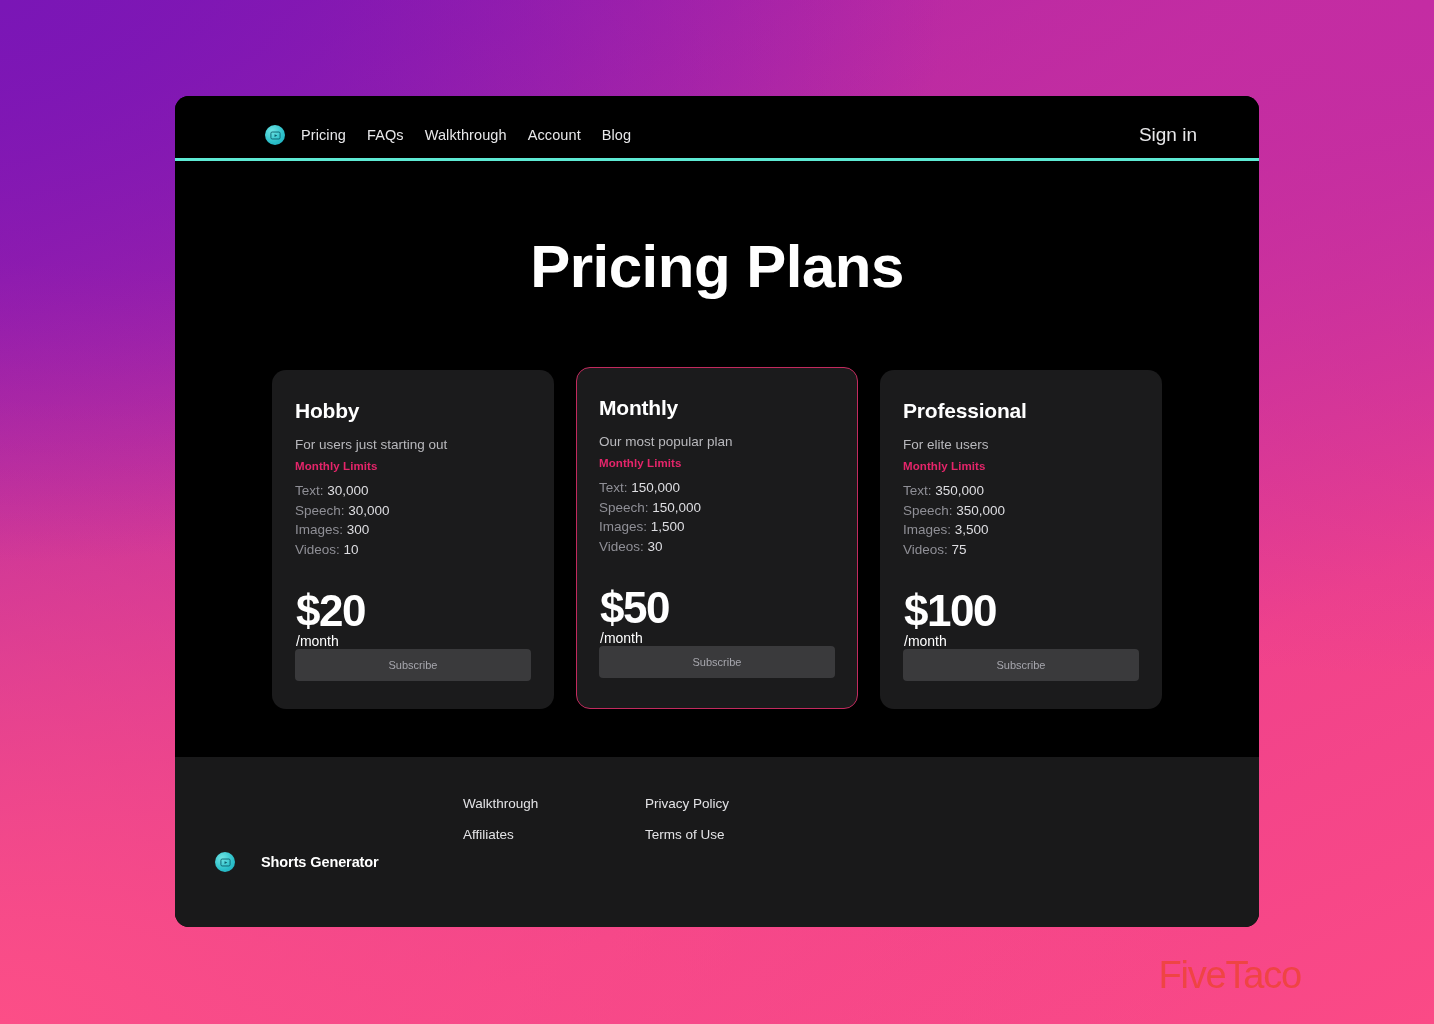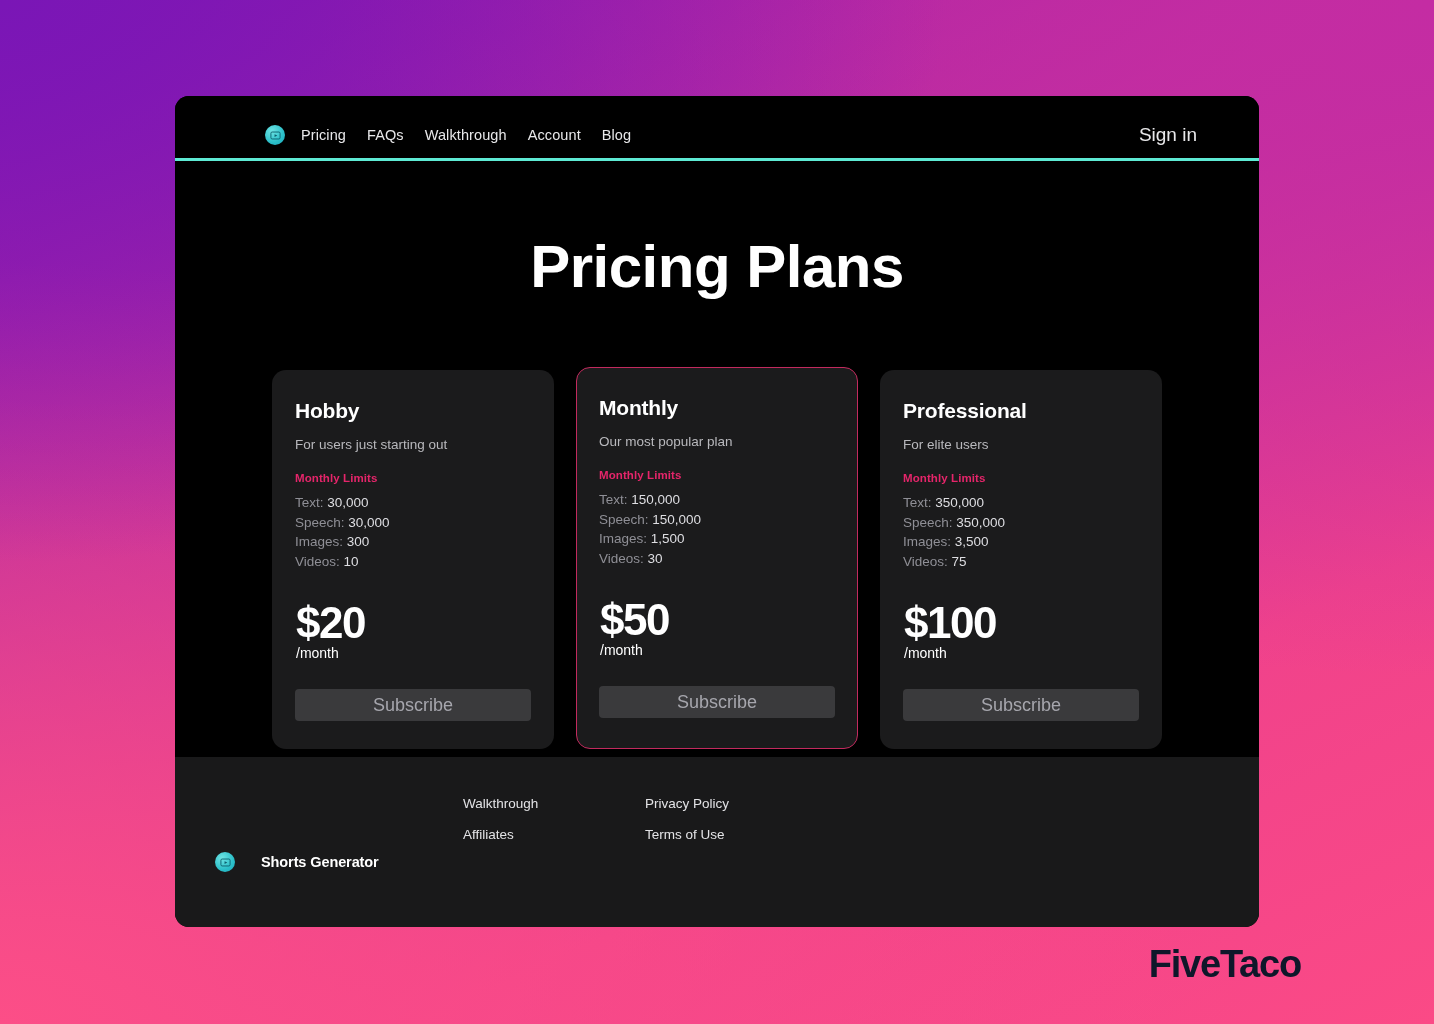--- a/index.html
+++ b/index.html
@@ -116,21 +116,21 @@
   }
   .plan-tagline {
     color: #b9b9bd;
     font-size: 13.5px;
     margin-top: 14px;
   }
   .limits-heading {
     color: #e5256a;
     font-size: 11.5px;
     font-weight: bold;
-    margin-top: 20px;
+    margin-top: 8px;
     letter-spacing: .1px;
   }
   .limits-list { margin-top: 9px; }
   .limit-row {
     font-size: 13.5px;
     line-height: 19.5px;
     color: #d8d8dc;
   }
   .limit-label { color: #8f8f96; }
   .limit-value { color: #dedee2; }
@@ -148,28 +148,27 @@
     letter-spacing: -1.5px;
     line-height: 1;
   }
   .price-period {
     color: #ffffff;
     font-size: 14px;
     margin-left: 1px;
   }
 
   .subscribe-button {
-    margin-top: 28px;
     width: 100%;
     height: 32px;
     background: #3a3a3c;
     border: none;
     border-radius: 4px;
     color: #a6a6ad;
-    font-size: 18px;
+    font-size: 11px;
     font-family: inherit;
     cursor: pointer;
     display: flex; align-items: center; justify-content: center;
   }
 
   
   .site-footer {
     flex: 0 0 170px;
     background: #19191a;
     padding: 40px 40px 0 20px;
@@ -201,24 +200,24 @@
     font-size: 13.5px;
     text-decoration: none;
     cursor: pointer;
     line-height: 1;
   }
 
   
   .watermark {
     position: absolute;
     right: 133px;
-    bottom: 38px;
-    color: #0f172a;
+    bottom: 27px;
+    color: #ef4444;
     font-size: 38px;
-    font-weight: bold;
+    font-weight: normal;
     letter-spacing: -1.2px;
   }
 </style>
 </head>
 <body>
 
 <div class="app-window">
 
   <header class="site-header">
     <span class="brand-mark">

